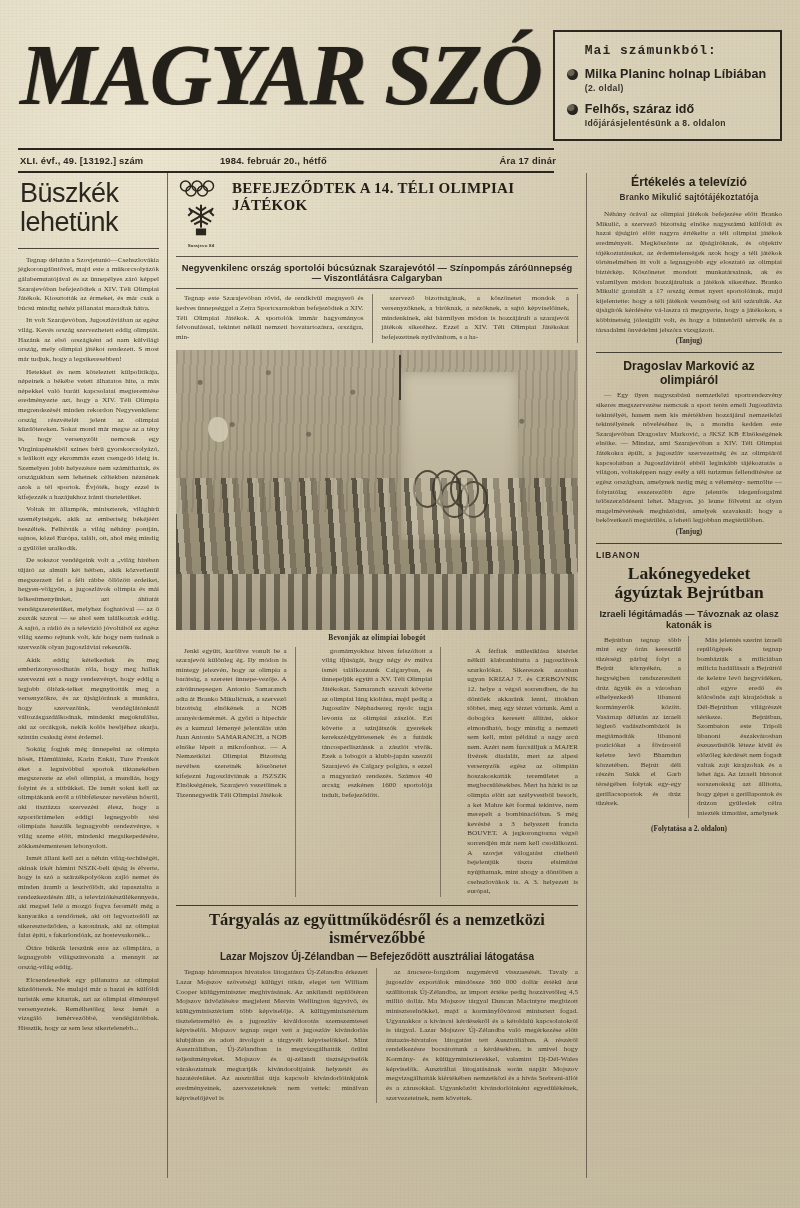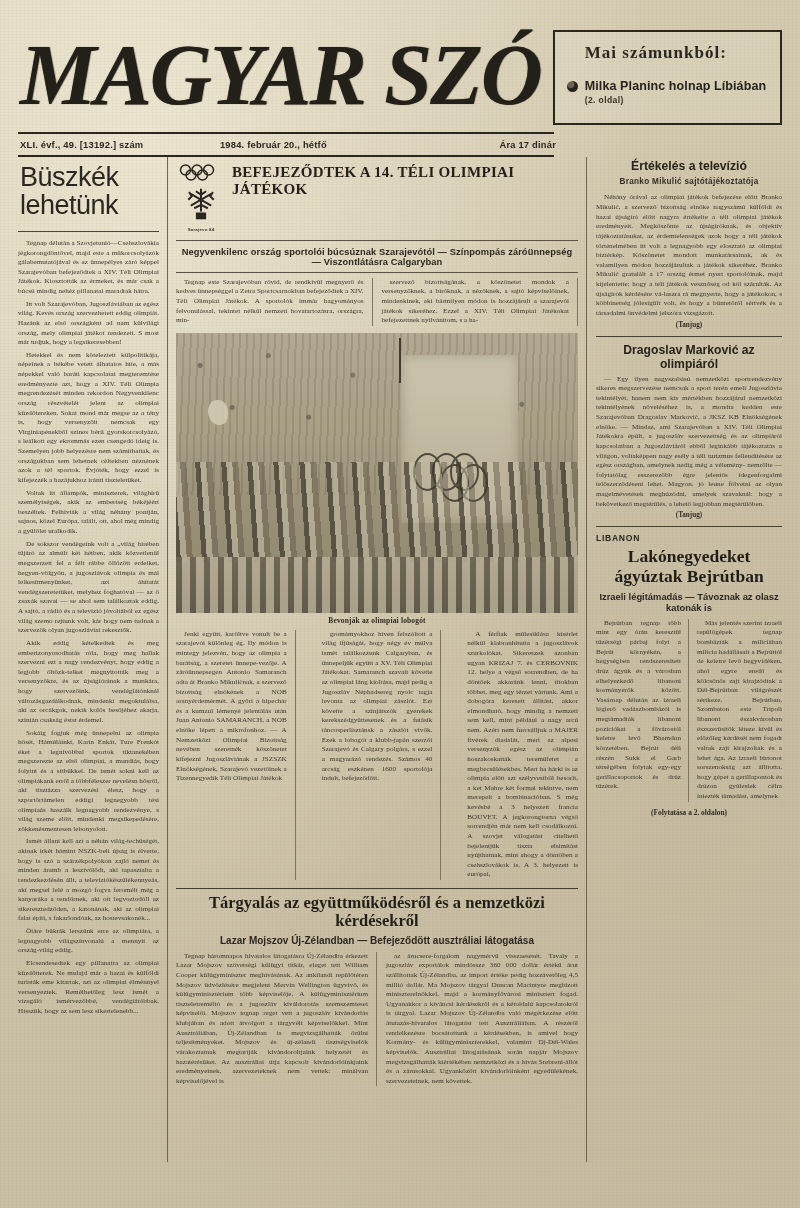--- a/index.html
+++ b/index.html
@@ -42,24 +42,24 @@
   }
   .box-wrap{flex:1;padding-left:12px;}
 
   .today-box{
     border:2.5px solid #2b2720;
     padding:9px 10px 9px 12px;
     box-sizing:border-box;
     background:rgba(255,252,240,.12);
   }
   .today-title{
-    font-family:Liberation Serif, serif;
-    font-weight:700;font-size:17px;
+    font-family:Liberation Mono, monospace;
+    font-weight:700;font-size:13px;
     letter-spacing:1px;
-    margin:2px 0 16px 18px;
+    margin:2px 0 9px 18px;
   }
   .tb-item{display:flex;margin-bottom:8px;}
   .bullet{
     flex:0 0 11px;height:11px;border-radius:50%;
     background:radial-gradient(circle at 35% 32%, #6a6254 0 28%, #2b2720 40%, #1e1b16 100%);
     margin:2px 7px 0 0;
   }
   .tb-txt{flex:1;}
   .tb-head{
     font-family:"Liberation Sans", sans-serif;
@@ -255,20 +255,27 @@
 
         <div class="tb-item">
           <div class="bullet"></div>
           <div class="tb-txt">
             <div class="tb-head">Milka Planinc holnap Líbiában</div>
             <div class="tb-sub">(2. oldal)</div>
           </div>
         </div>
 
 
+        <div class="tb-item" style="margin-bottom:2px;">
+          <div class="bullet"></div>
+          <div class="tb-txt">
+            <div class="tb-head">Felhős, száraz idő</div>
+            <div class="tb-sub">Időjárásjelentésünk a 8. oldalon</div>
+          </div>
+        </div>
       </div>
     </div>
   </div>
 
   <div class="rule-thick" style="width:536px;"></div>
   <div class="dateline">
     <div>XLI. évf., 49. [13192.] szám</div>
     <div class="dl-mid">1984. február 20., hétfő</div>
     <div>Ára 17 dinár</div>
   </div>
@@ -359,21 +366,21 @@
 A győri a hipechár és a kumzul lémenyé jelentálás után Juan Antonio SAMARANCH, a NOB elnöke lépett a mikrofonhoz.
 — A Nemzetközi Olimpiai Bizottság nevében szeretnék köszönetet kifejezni Jugoszláviának a JSZSZK Elnökségének, Szarajevó vezetőinek a Tizennegyedik Téli Olimpiai Játékok</div>
         <div class="bt ind" style="flex:1;border-right:1px solid #7c7564;padding-right:8px;">gromámyokhoz híven felszóltott a világ ifjúságát, hogy négy év múlva ismét találkozzunk Calgaryban, és ünnepeljük együtt a XV. Téli Olimpiai Játékokat.
 Samaranch szavait követte az olimpiai láng kioltása, majd pedig a Jugoszláv Néphadsereg nyolc tagja levonta az olimpiai zászlót.
 Ezt követte a szinjátszók gyerekek kerekszédgyüttesenek és a futásik táncosperlisztánsk a zászlót vivők. Ezek a lobogót a klubb-japán szerzői Szarajevó és Calgary polgára, s ezzel a magyarázó rendezés. Számos 40 arcság eszkénen 1600 sportolója indult, befejeződött.</div>
         <div class="bt ind" style="flex:1;">A férfiak műlesiklása kísérlet nélkül klabranhitutta a jugoszlávok szurkolókat. Sikereszek azonban ugyan KRIZAJ 7. és CERBOVNIK 12. helye a végső sorrendben, de ha döntőek akkaránk lenni, titokban többet, meg egy térzet vártunk. Ami a dobogóra keresett állítást, akkor elmondható, hogy mindig a nemzeti sem kell, mint például a nagy arcú nem. Azért nem furcsálljuk a MAJER fivérek diadalát, mert az alpesi versenyzők egész az olimpián hoszakoskatták teremületet a megbecsülésekbes. Mert ha hárki is az olimpia előtt azt szélyvestből besorlt, a ket Mahre két formai tekintve, nem merepelt a bombinacióban. S még kevésbé a 3 helyezett francia BOUVET.
 A jegkorongtorna végső sorrendjén már nem kell csodálkozni. A szovjet válogatást citelhető bejelentjük tiszta elsimítást nyújthatnak, mint ahogy a döntőben a csehszlovákok is. A 3. helyezett is európai,</div>
       </div>
 
       <div class="art-rule"></div>
-      <div class="art-head-serif">Tárgyalás az együttműködésről és a nemzetközi kérdésekről</div>
+      <div class="art-head-serif">Tárgyalás az együttműködésről és a nemzetközi ismérvezőbbé</div>
       <div class="art-sub">Lazar Mojszov Új-Zélandban — Befejeződött ausztráliai látogatása</div>
       <div style="display:flex;gap:9px;">
         <div class="bt ind" style="flex:1;border-right:1px solid #7c7564;padding-right:8px;">Tegnap háromnapos hivatalos látogatásra Új-Zélandba érkezett Lazar Mojszov szövetségi külügyi titkár, eleget tett William Cooper külügyminiszter meghívásának. Az ankilandi repülőtéren Mojszov üdvözlésére megjelent Mervin Wellington ügyvivő, és külügyminisztérium több képviselője. A külügyminisztérium tiszteletreméltó és a jugoszláv kiváldorotás szemszemtesei képviselői.
 Mojszov tegnap reget vett a jugoszláv kivándorlás klubjában és adott átvolgott a tárgyvélt képviselőkkel. Mint Ausztráliában, Új-Zélandban is megvizsgálhatták örülni teljesítményeket.
 Mojszov és új-zélandi tisztségviselők várakoztatnak megtartják kivándoroltjaink helyzetét és hazatérésüket. Az ausztráliai útja kapcsolt kivándorlóinkjaink eredményeinek, azervezeteknek nem vettek: minálvan képviselőjével is</div>
         <div class="bt ind" style="flex:1;">az árucsere-forgalom nagymérvű visszaesését. Tavaly a jugoszláv exportálok mindössze 360 000 dollár értékű árut szállítottak Új-Zélandba, az import értéke pedig hozzávetőleg 4,5 millió dollár.
 Ma Mojszov tárgyal Duncan Macintyre megbízott miniszterelnökkel, majd a kormányfővárosi minisztert fogad. Ugyanakkor a kiváncsi kérdésekről és a kétoldalú kapcsolatokról is tárgyal.
 Lazar Mojszov Új-Zélandba való megérkezése előtt átutazás-hivatalos látogatást tett Ausztráliában. A részéről rendelkezésre bocsátottunk a kérdésekben, is amivel hogy Kormány- és külügyminiszterekkel, valamint Dj-Dél-Wales képviselők. Ausztráliai látogatásának során napjár Mojszov megvizsgálhatták kiértékében nemzetközi és a hívás Srebreni-állót és a zárusokkal. Ugyanközött kivándorlóinként egyedülékének, szervezeteinek, nem követtek.</div>
       </div>
     </div>

